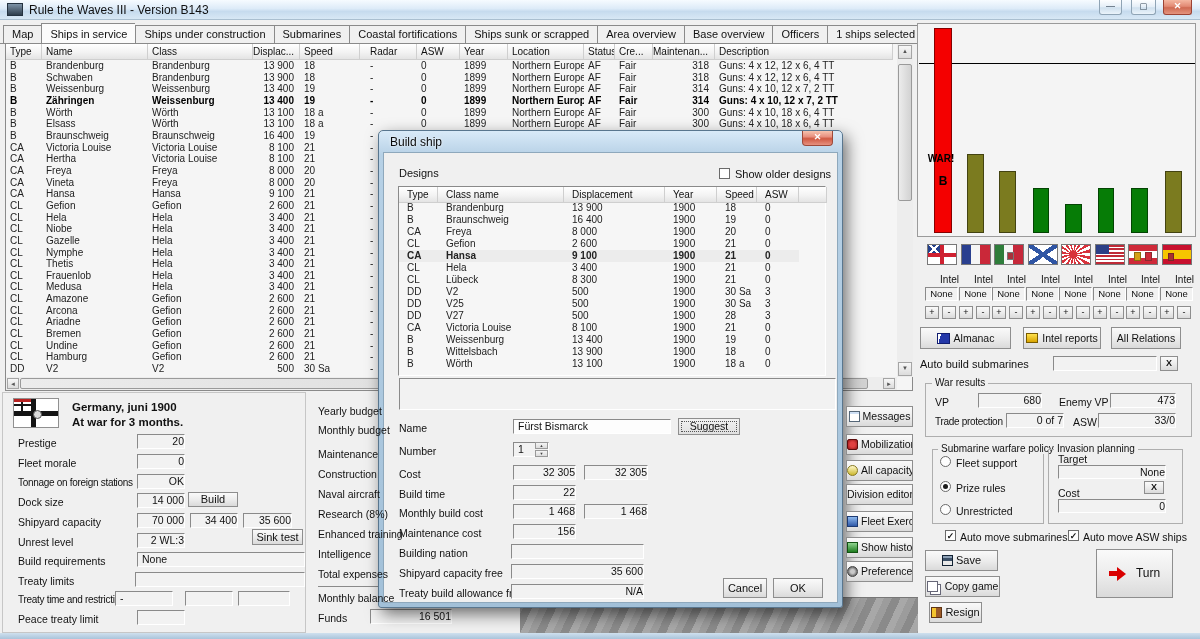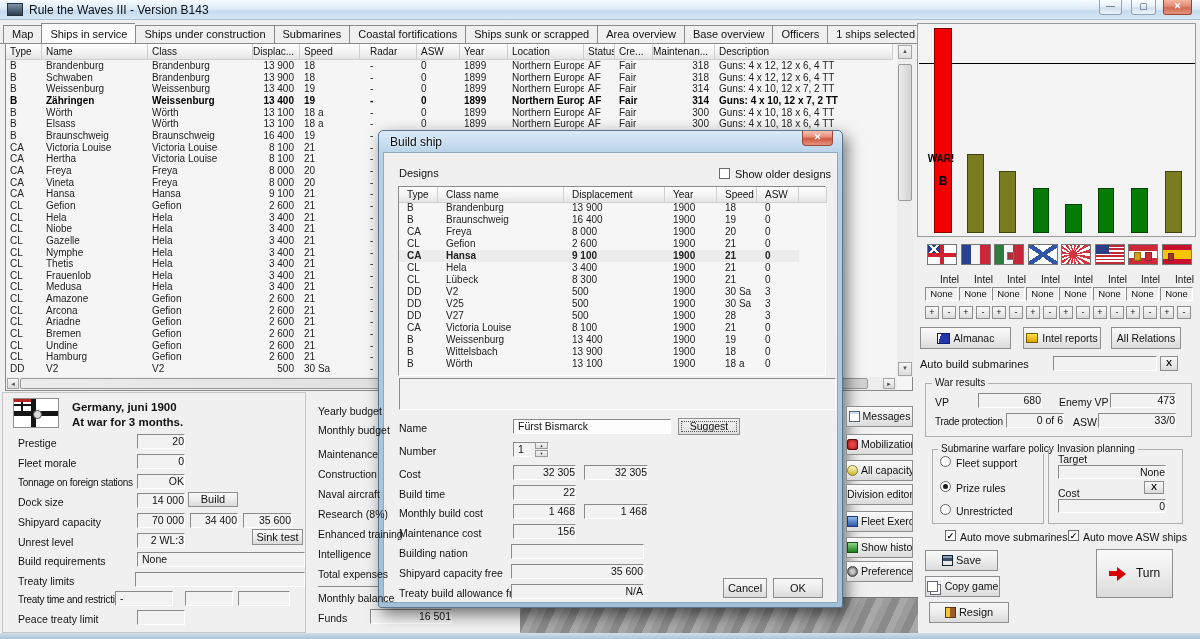--- a/index.html
+++ b/index.html
@@ -694,21 +694,21 @@
   <div class="fld fl sunken" style="left:1053px;top:356px;width:104px;"></div>
   <div class="btn" style="left:1160px;top:356px;width:18px;height:15px;line-height:13px;font-size:9px;font-weight:bold;">X</div>
 
   <div class="grp" style="left:925px;top:383px;width:267px;height:54px;"></div>
   <div class="grp-cap" style="left:932px;top:377px;">War results</div>
   <div class="lbl" style="left:935px;top:396px;">VP</div>
   <div class="fld fr sunken" style="left:978px;top:393px;width:64px;">680</div>
   <div class="lbl" style="left:1059px;top:396px;">Enemy VP</div>
   <div class="fld fr sunken" style="left:1110px;top:393px;width:66px;">473</div>
   <div class="lbl tight" style="left:935px;top:416px;">Trade protection</div>
-  <div class="fld fr sunken" style="left:1006px;top:413px;width:58px;">0 of 6</div>
+  <div class="fld fr sunken" style="left:1006px;top:413px;width:58px;">0 of 7</div>
   <div class="lbl" style="left:1073px;top:416px;">ASW</div>
   <div class="fld fr sunken" style="left:1098px;top:413px;width:78px;">33/0</div>
 
   <div class="grp" style="left:932px;top:449px;width:112px;height:75px;"></div>
   <div class="grp-cap" style="left:938px;top:443px;">Submarine warfare policy</div>
   <div class="radio" style="left:940px;top:456px;"></div>
   <div class="lbl" style="left:956px;top:457px;">Fleet support</div>
   <div class="radio sel" style="left:940px;top:481px;"></div>
   <div class="lbl" style="left:956px;top:482px;">Prize rules</div>
   <div class="radio" style="left:940px;top:504px;"></div>
@@ -722,21 +722,21 @@
   <div class="lbl" style="left:1058px;top:487px;">Cost</div>
   <div class="fld fr sunken" style="left:1058px;top:499px;width:108px;height:14px;">0</div>
 
   <div class="cb" style="left:945px;top:530px;">✓</div>
   <div class="lbl" style="left:960px;top:531px;">Auto move submarines</div>
   <div class="cb" style="left:1068px;top:530px;">✓</div>
   <div class="lbl" style="left:1083px;top:531px;">Auto move ASW ships</div>
 
   <div class="btn" style="left:925px;top:550px;width:73px;height:21px;line-height:19px;"><span class="sicon ic-save"></span><span>Save</span></div>
   <div class="btn" style="left:925px;top:576px;width:75px;height:21px;line-height:19px;font-size:10.5px;"><span class="sicon ic-copy"></span><span>Copy game</span></div>
-  <div class="btn" style="left:929px;top:602px;width:80px;height:21px;line-height:19px;"><span class="sicon ic-resign"></span><span>Resign</span></div>
+  <div class="btn" style="left:929px;top:602px;width:53px;height:21px;line-height:19px;"><span class="sicon ic-resign"></span><span>Resign</span></div>
   <div class="btn" id="turn-btn" style="left:1096px;top:549px;width:77px;height:49px;"><span class="ar-shaft"></span><span class="ar-head"></span> <span>Turn</span></div>
 
   <div id="dialog">
     <div id="dlg-title">Build ship</div>
     <div id="dlg-close"><span>✕</span></div>
     <div id="dlg-body"></div>
 
     <div class="lbl" style="left:20px;top:36px;font-size:11px;">Designs</div>
     <div class="cb" style="left:340px;top:37px;"></div>
     <div class="lbl" style="left:356px;top:37px;font-size:11px;">Show older designs</div>

